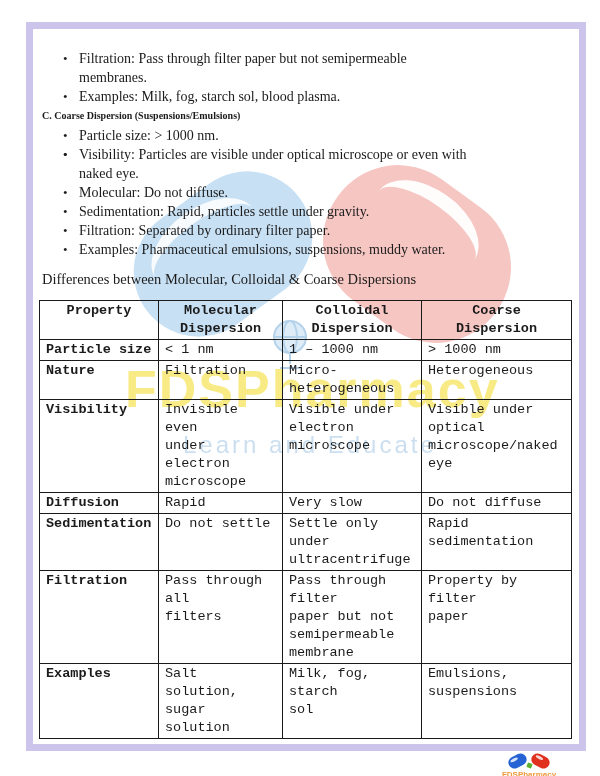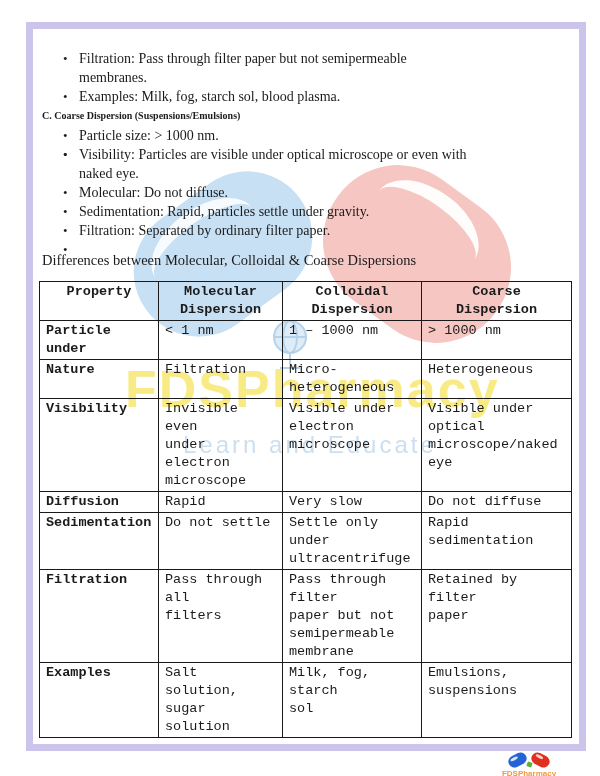--- a/index.html
+++ b/index.html
@@ -116,21 +116,21 @@
       <h3 class="sec">C. Coarse Dispersion (Suspensions/Emulsions)</h3>
 
       <ul class="blist">
         <li><span class="dot">•</span><span>Particle size: &gt; 1000 nm.</span></li>
         <li><span class="dot">•</span></li>
         <li><span class="dot">•</span><span>Visibility: Particles are visible under optical microscope or even with
 naked eye.</span></li>
         <li><span class="dot">•</span><span>Molecular: Do not diffuse.</span></li>
         <li><span class="dot">•</span><span>Sedimentation: Rapid, particles settle under gravity.</span></li>
         <li><span class="dot">•</span><span>Filtration: Separated by ordinary filter paper.</span></li>
-        <li><span class="dot">•</span></li>
+        <li><span class="dot">•</span><span>Examples: Pharmaceutical emulsions, suspensions, muddy water.</span></li>
       </ul>
 
       <h3 class="diff">Differences between Molecular, Colloidal &amp; Coarse Dispersions</h3>
 
       <table class="cmp">
         <colgroup>
             <col class="c1">
             <col class="c2">
             <col class="c3">
             <col class="c4">
@@ -138,21 +138,21 @@
         <tbody>
             <tr>
           <th>Property</th>
           <th>Molecular
 Dispersion</th>
           <th>Colloidal
 Dispersion</th>
           <th>Coarse Dispersion</th>
         </tr>
         <tr>
-          <td class="prop">Particle under</td>
+          <td class="prop">Particle size</td>
           <td>&lt; 1 nm</td>
           <td>1 – 1000 nm</td>
           <td>&gt; 1000 nm</td>
         </tr>
         <tr>
           <td class="prop">Nature</td>
           <td>Filtration</td>
           <td>Micro-
 heterogeneous</td>
           <td>Heterogeneous</td>
@@ -185,21 +185,21 @@
 sedimentation</td>
         </tr>
         <tr>
           <td class="prop">Filtration</td>
           <td>Pass through all
 filters</td>
           <td>Pass through filter
 paper but not
 semipermeable
 membrane</td>
-          <td>Retained by filter
+          <td>Property by filter
 paper</td>
         </tr>
         <tr>
           <td class="prop">Examples</td>
           <td>Salt solution,
 sugar solution</td>
           <td>Milk, fog, starch
 sol</td>
           <td>Emulsions,
 suspensions</td>

